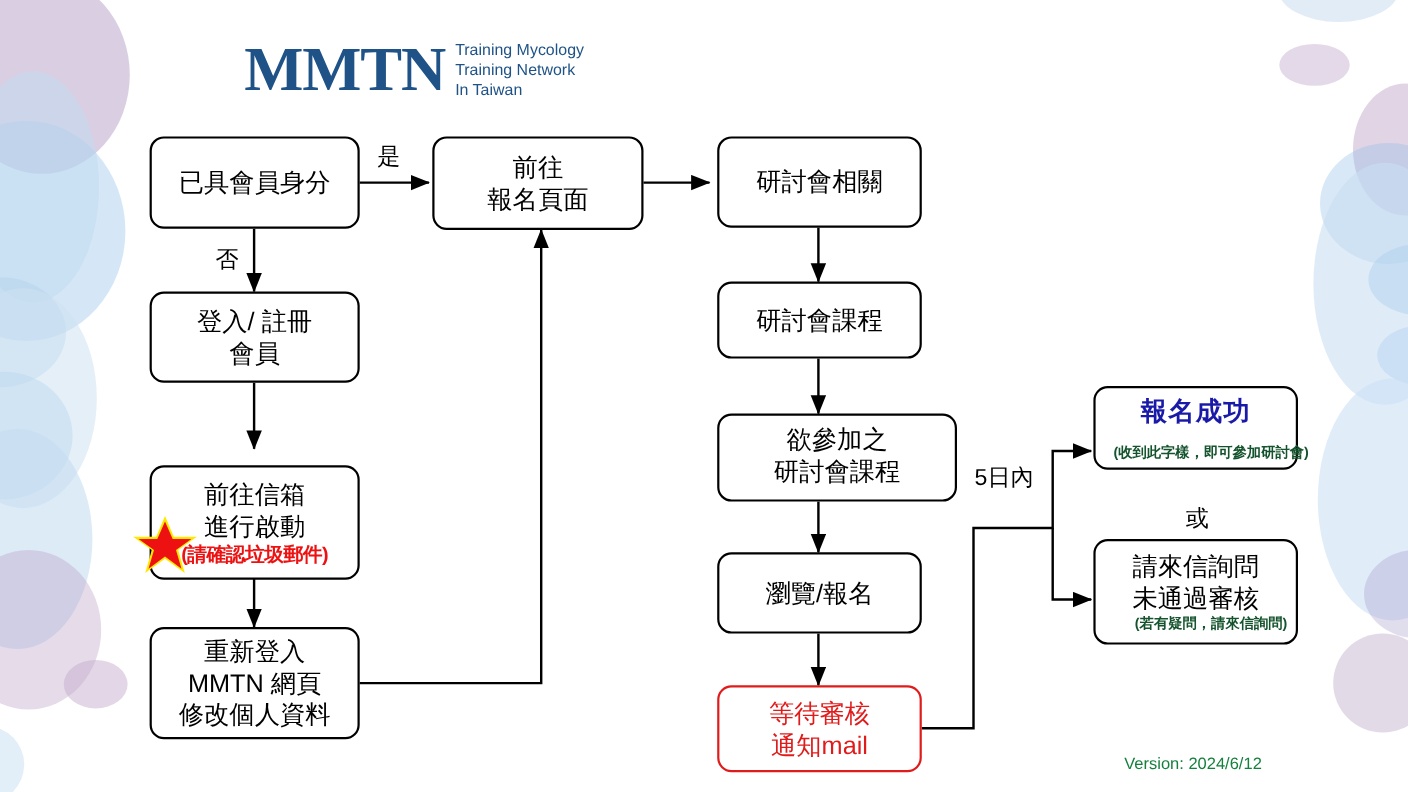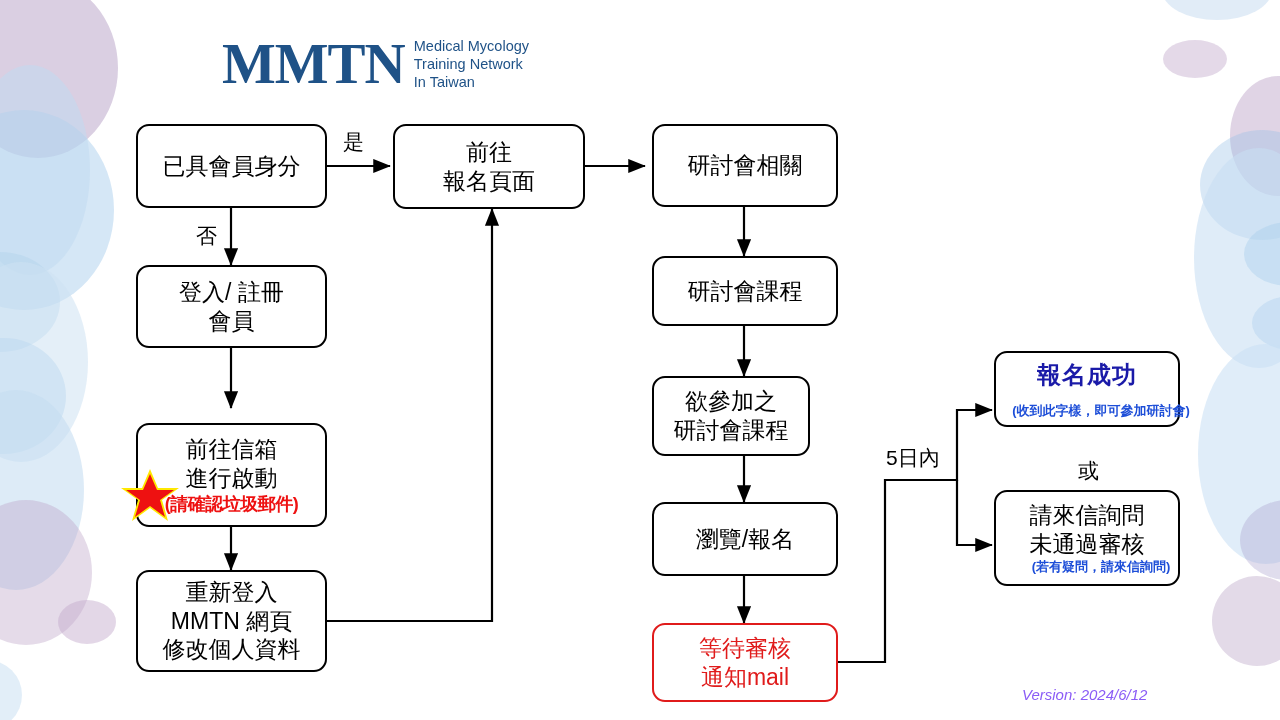--- a/index.html
+++ b/index.html
@@ -37,29 +37,29 @@
   .node{
     position:absolute;z-index:4;box-sizing:border-box;
     border:2.2px solid #000;border-radius:13px;background:#fff;
     display:flex;flex-direction:column;align-items:center;justify-content:center;
     text-align:center;color:#000;
   }
   .node .ln{display:block;white-space:nowrap;font-size:23px;line-height:1.26;}
   .node.red{border-color:#e01b1b;color:#e01b1b;}
   .node.red .ln{color:#e01b1b;}
   .ln.success{color:#1a1aa8;font-weight:bold;font-size:24px;letter-spacing:1px;}
-  .ln.note{font-size:13px;line-height:1.2;color:#1d4ed8;font-weight:bold;margin-left:28px;}
+  .ln.note{font-size:13px;line-height:1.2;color:#14532d;font-weight:bold;margin-left:28px;}
   .ln.warn{color:#ee1111;font-weight:bold;font-size:18px;letter-spacing:-0.5px;}
 
   
   .edge-label{position:absolute;z-index:6;font-size:21px;color:#000;white-space:nowrap;}
 
   
   #version{position:absolute;z-index:6;left:1022px;top:686px;
-           font-size:15px;font-style:italic;color:#8b5cf6;white-space:nowrap;}
+           font-size:15px;color:#15803d;white-space:nowrap;}
 
   
   #wires{position:absolute;left:0;top:0;width:1280px;height:720px;z-index:3;}
   #star{position:absolute;z-index:7;left:120px;top:466px;width:60px;height:58px;}
 </style>
 </head>
 <body>
 
 <div id="canvas">
 
@@ -118,21 +118,21 @@
 
       <path d="M838,662 L885,662 L885,480 L957,480 L957,410 L992,410"></path>
 
       <path d="M957,480 L957,545 L992,545"></path>
     </g>
   </svg>
 
   <div class="header" id="logo-block">
     <div class="logo-mark">MMTN</div>
     <div class="logo-sub">
-      <div>Medical Mycology</div>
+      <div>Training Mycology</div>
       <div>Training Network</div>
       <div>In Taiwan</div>
     </div>
   </div>
 
   <div class="node" style="left:136px;top:124px;width:191px;height:84px;">
     <span class="ln">已具會員身分</span>
   </div>
 
   <div class="node" style="left:136px;top:265px;width:191px;height:83px;">
@@ -163,21 +163,21 @@
 
   <div class="node" style="left:393px;top:124px;width:192px;height:85px;">
     <span class="ln">前往</span>
     <span class="ln">報名頁面</span>
   </div>
 
   <div class="node" style="left:652px;top:256px;width:186px;height:70px;">
     <span class="ln">研討會課程</span>
   </div>
 
-  <div class="node" style="left:652px;top:376px;width:158px;height:80px;">
+  <div class="node" style="left:652px;top:376px;width:218px;height:80px;font-family:Liberation Mono, monospace;">
     <span class="ln">欲參加之</span>
     <span class="ln">研討會課程</span>
   </div>
 
   <div class="node" style="left:652px;top:502px;width:186px;height:74px;">
     <span class="ln">瀏覽/報名</span>
   </div>
 
   <div class="node red" style="left:652px;top:623px;width:186px;height:79px;">
     <span class="ln">等待審核</span>
@@ -190,18 +190,18 @@
   </div>
 
   <div class="node" style="left:994px;top:490px;width:186px;height:96px;">
     <span class="ln">請來信詢問</span>
     <span class="ln">未通過審核</span>
     <span class="ln note">(若有疑問，請來信詢問)</span>
   </div>
 
   <div class="edge-label" style="left:343px;top:128px;">是</div>
   <div class="edge-label" style="left:196px;top:222px;">否</div>
-  <div class="edge-label" style="left:886px;top:444px;">5日內</div>
+  <div class="edge-label" style="left:886px;top:420px;">5日內</div>
   <div class="edge-label" style="left:1078px;top:457px;">或</div>
 
   <div id="version">Version: 2024/6/12</div>
 
 </div>
 
 </body></html>

